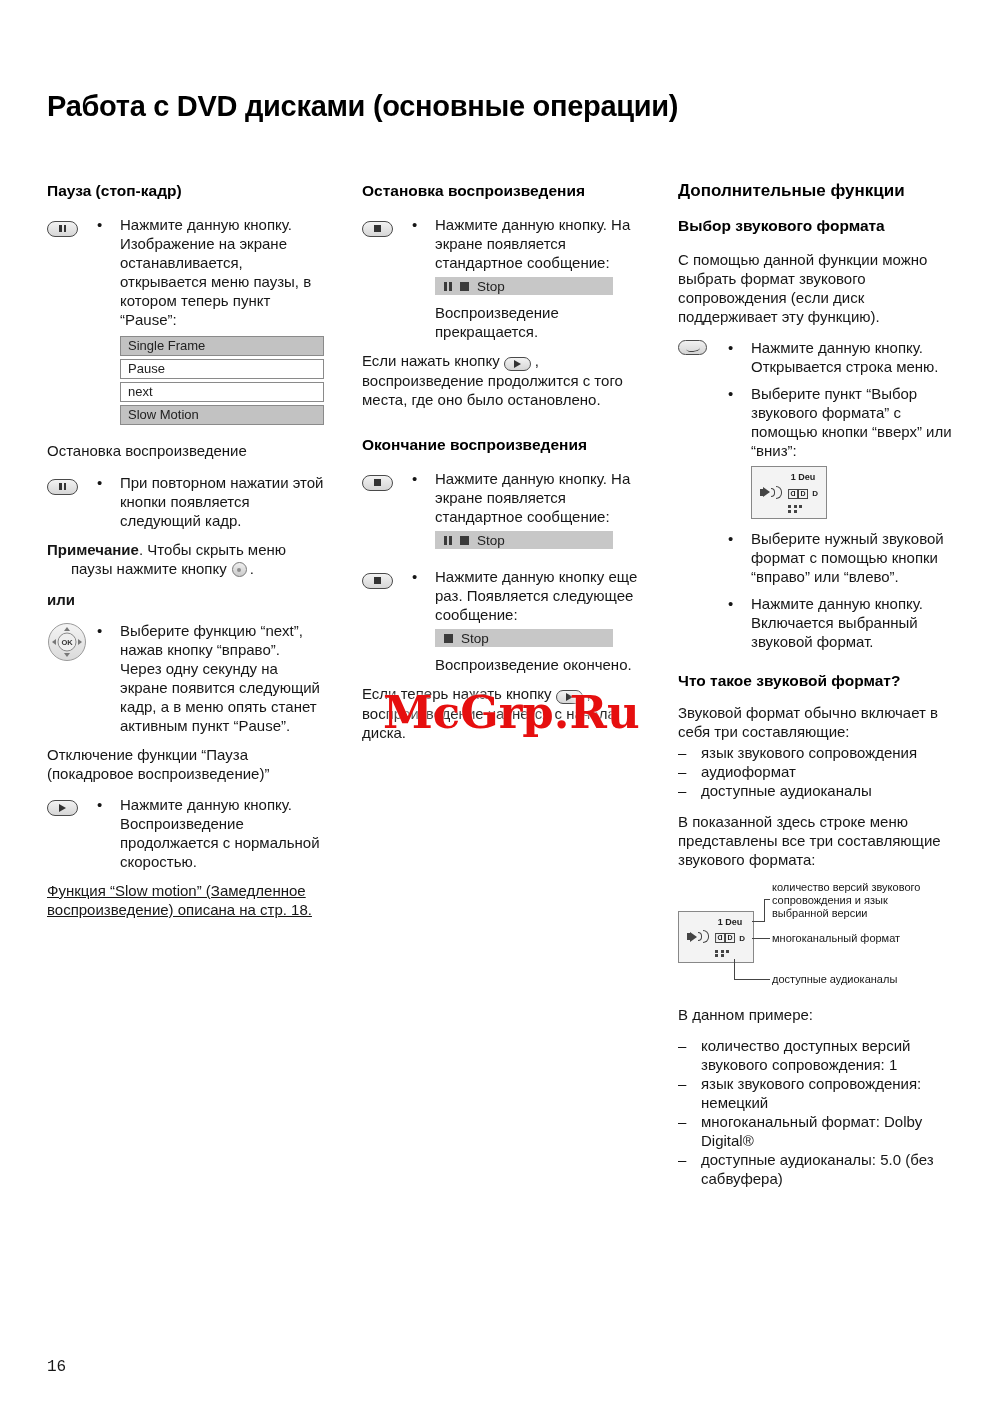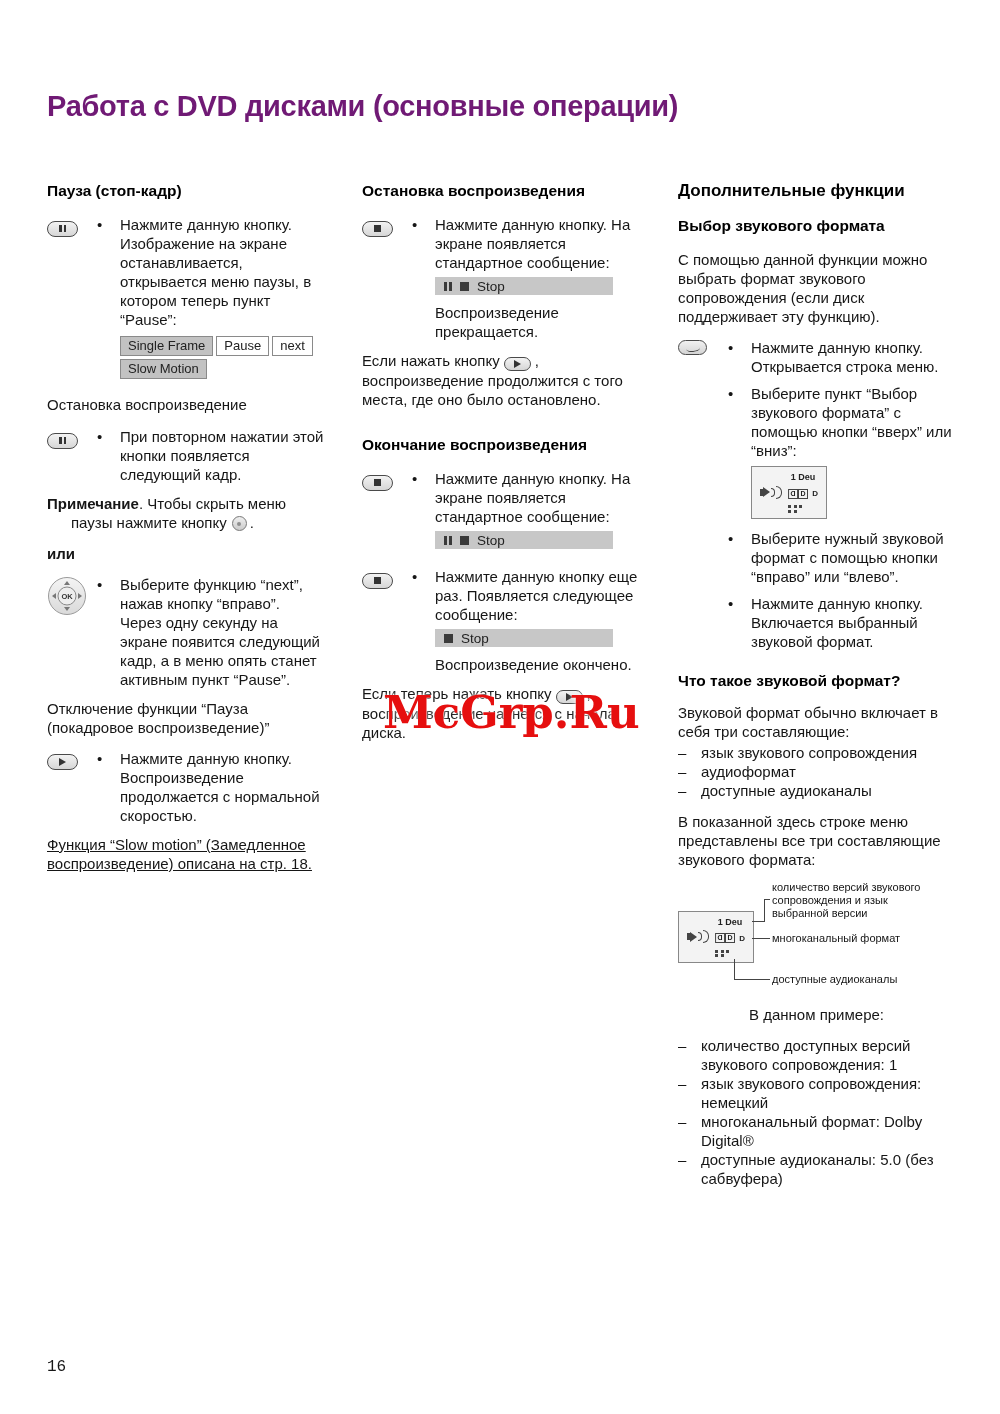--- a/index.html
+++ b/index.html
@@ -2,21 +2,21 @@
 <html><head>
 <meta charset="utf-8">
 <style>
   * { margin:0; padding:0; box-sizing:border-box; }
   html,body { background:#ffffff; }
   .sheet {
     position:relative; width:1000px; height:1414px; background:#fff;
     font-family:"Liberation Sans","DejaVu Sans",sans-serif; color:#161616;
     overflow:hidden;
   }
-  .title { position:absolute; left:47px; top:90px; font-size:29px; font-weight:700; letter-spacing:-0.3px; color:#701a75; }
+  .title { position:absolute; left:47px; top:90px; font-size:29px; font-weight:700; letter-spacing:-0.3px; color:#000000; }
 
   .col { position:absolute; top:181px; font-size:15px; line-height:19px; }
   #col1 { left:47px;  width:277px; }
   #col2 { left:362px; width:281px; }
   #col3 { left:678px; width:277px; }
 
   .h { font-size:15.5px; font-weight:700; margin-bottom:15px; color:#000; }
   .h.mt { margin-top:26px; }
   .h.mt2 { margin-top:20px; margin-bottom:13px; }
   .h-main { font-size:17px; font-weight:700; margin-bottom:16px; color:#000; }
@@ -73,21 +73,21 @@
 
   
   .statusbar { width:178px; height:18px; background:#c7c7c7; display:flex; align-items:center;
                gap:8px; padding:0 9px; margin:5px 0 8px; }
   .statusbar .g-pausebars i { width:3px; height:9px; background:#3a3a3a; }
   .statusbar .g-square { width:9px; height:9px; background:#3a3a3a; }
   .sb-label { font-size:13.5px; color:#222; }
 
   
   .menu { margin:7px 0 2px; font-size:13px; line-height:16px; }
-  .menu-row { display:flex; gap:3px; margin-bottom:3px; }
+  .menu-row { display:flex; gap:3px; margin-bottom:3px;flex-direction:column; }
   .mi { padding:1px 7px; border:1px solid #8a8a8a; background:#fff; white-space:nowrap; color:#222; }
   .mi.sel { background:#c2c2c2; }
 
   
   .audio-box { display:inline-flex; align-items:center; gap:6px; padding:5px 8px;
                border:1px solid #888; background:#f3f3f3; margin:6px 0 2px; }
   .spk { display:inline-flex; align-items:center; }
   .spk-body { width:3px; height:7px; background:#444; }
   .spk-cone { width:0; height:0; border-top:5px solid transparent; border-bottom:5px solid transparent; border-left:7px solid #444; }
   .wave { width:4px; height:9px; border:1.4px solid #444; border-left:none; border-radius:0 7px 7px 0; margin-left:1px; }
@@ -407,21 +407,21 @@
       <div class="dlabel l2">многоканальный формат</div>
       <div class="dlabel l3">доступные аудиоканалы</div>
       <i class="cline c1"></i>
       <i class="cline c2"></i>
       <i class="cline c3"></i>
       <i class="cline c4"></i>
       <i class="cline c5"></i>
       <i class="cline c6"></i>
     </div>
 
-    <p class="plain" style="text-align:center;">В данном примере:</p>
+    <p class="plain" style="">В данном примере:</p>
 
     <div class="dashlist">
       <div class="di">
           <span>количество доступных версий звукового сопровождения: 1</span>
         </div>
       <div class="di">
           <span>язык звукового сопровождения: немецкий</span>
         </div>
       <div class="di">
           <span>многоканальный формат: Dolby Digital®</span>

